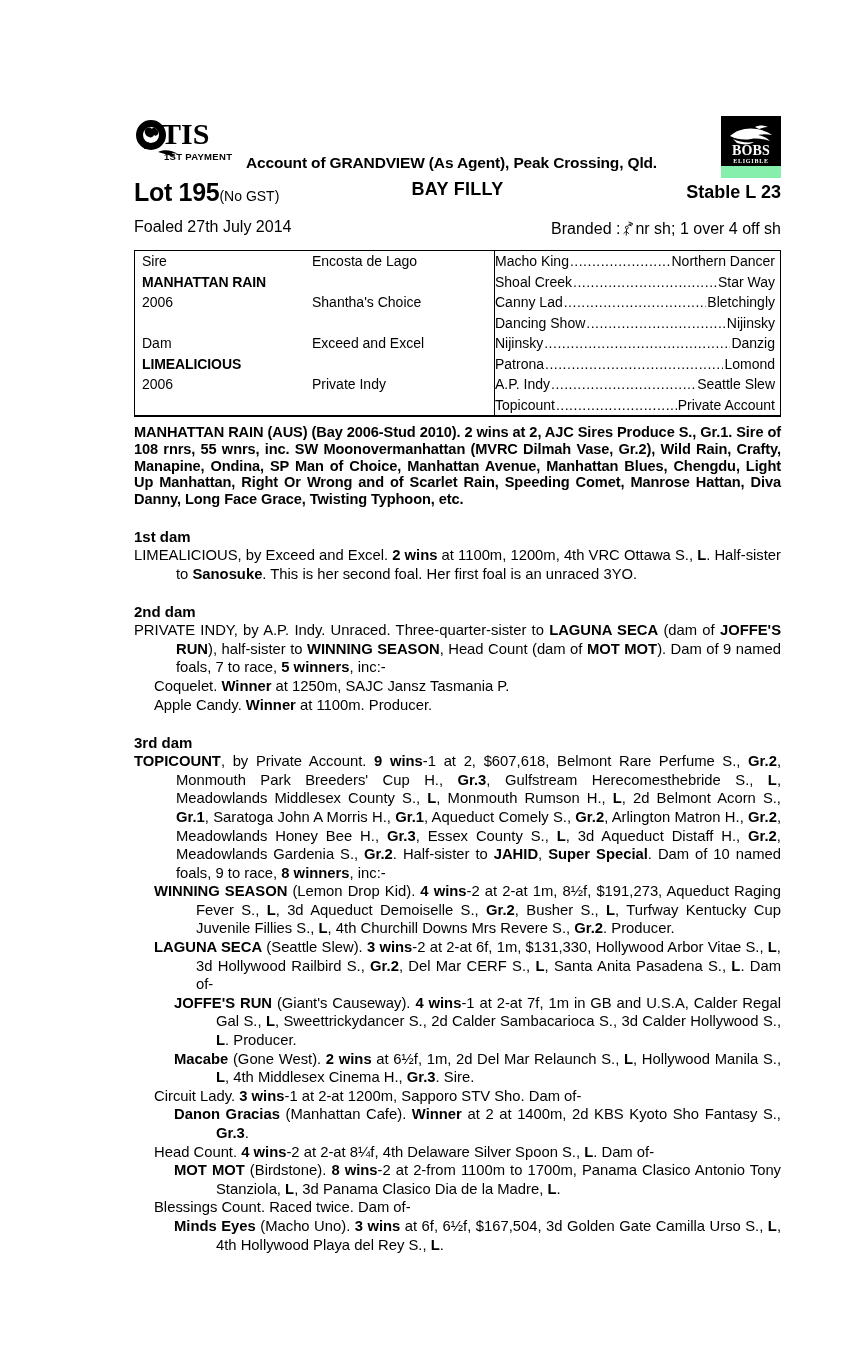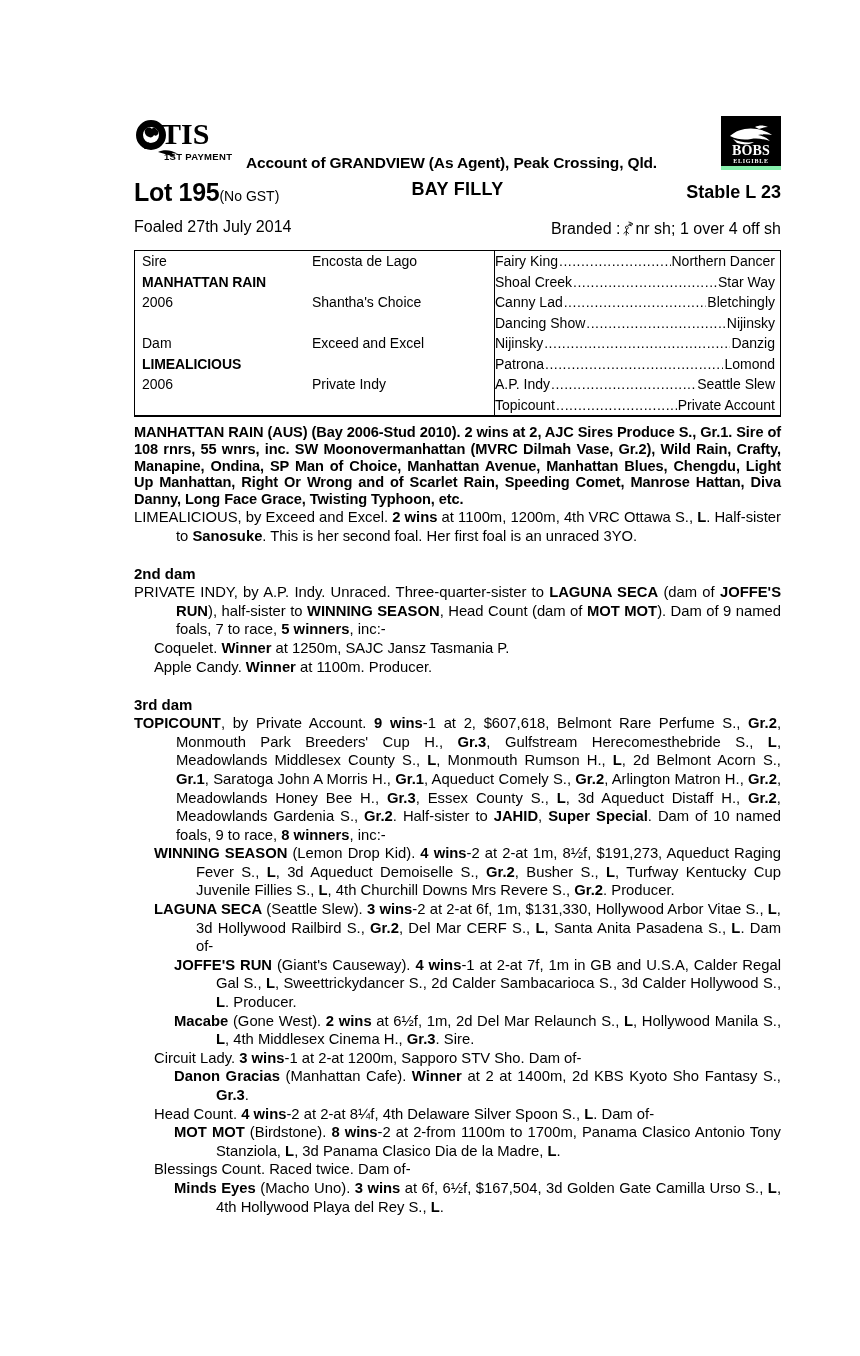--- a/index.html
+++ b/index.html
@@ -37,21 +37,21 @@
     width: 108px;
     height: 52px;
   }
   .qtis-logo svg { display: block; }
 
   .bobs-logo {
     position: absolute;
     right: 0;
     top: -2px;
     width: 60px;
-    height: 54px;
+    height: 62px;
     background: #86efac;
   }
   .bobs-logo svg { display: block; }
 
   .account-line {
     position: absolute;
     left: 112px;
     top: 36px;
     font-size: 15.5px;
     font-weight: bold;
@@ -272,21 +272,21 @@
 
   <div class="ped-wrap">
     <div class="vline"></div>
     <table class="ped-table">
       <tbody>
           <tr>
         <td class="col-a">Sire</td>
         <td class="col-b">Encosta de Lago</td>
         <td class="col-c">
           <div class="gp-row">
-            <span class="gp-left">Fairy King</span>
+            <span class="gp-left">Macho King</span>
             <span class="gp-dots">..........................................................</span>
             <span class="gp-right">Northern Dancer</span>
           </div>
         </td>
       </tr>
       <tr>
         <td class="col-a bold-name">MANHATTAN RAIN</td>
         <td class="col-b"></td>
         <td class="col-c">
           <div class="gp-row">
@@ -363,20 +363,21 @@
         </td>
       </tr>
     </tbody>
       </table>
   </div>
 
   <div class="sire-summary">MANHATTAN RAIN (AUS) (Bay 2006-Stud 2010). 2 wins at 2, AJC Sires Produce S., Gr.1. Sire of 108 rnrs, 55 wnrs, inc. SW Moonovermanhattan (MVRC Dilmah Vase, Gr.2), Wild Rain, Crafty, Manapine, Ondina, SP Man of Choice, Manhattan Avenue, Manhattan Blues, Chengdu, Light Up Manhattan, Right Or Wrong and of Scarlet Rain, Speeding Comet, Manrose Hattan, Diva Danny, Long Face Grace, Twisting Typhoon, etc.</div>
 
   <div id="dam-sections">
       <div class="dam-section">
+        <div class="dam-head">1st dam</div>
         <div class="entry hang1"><span>LIMEALICIOUS, by Exceed and Excel. </span><b>2 wins</b><span> at 1100m, 1200m, 4th VRC Ottawa S., </span><b>L</b><span>. Half-sister to </span><b>Sanosuke</b><span>. This is her second foal. Her first foal is an unraced 3YO.</span></div>
       </div>
       <div class="dam-section">
         <div class="dam-head">2nd dam</div>
         <div class="entry hang1"><span>PRIVATE INDY, by A.P. Indy. Unraced. Three-quarter-sister to </span><b>LAGUNA SECA</b><span> (dam of </span><b>JOFFE'S RUN</b><span>), half-sister to </span><b>WINNING SEASON</b><span>, Head Count (dam of </span><b>MOT MOT</b><span>). Dam of 9 named foals, 7 to race, </span><b>5 winners</b><span>, inc:-</span></div>
         <div class="entry hang2"><span>Coquelet. </span><b>Winner</b><span> at 1250m, SAJC Jansz Tasmania P.</span></div>
         <div class="entry hang2"><span>Apple Candy. </span><b>Winner</b><span> at 1100m. Producer.</span></div>
       </div>
       <div class="dam-section">
         <div class="dam-head">3rd dam</div>

